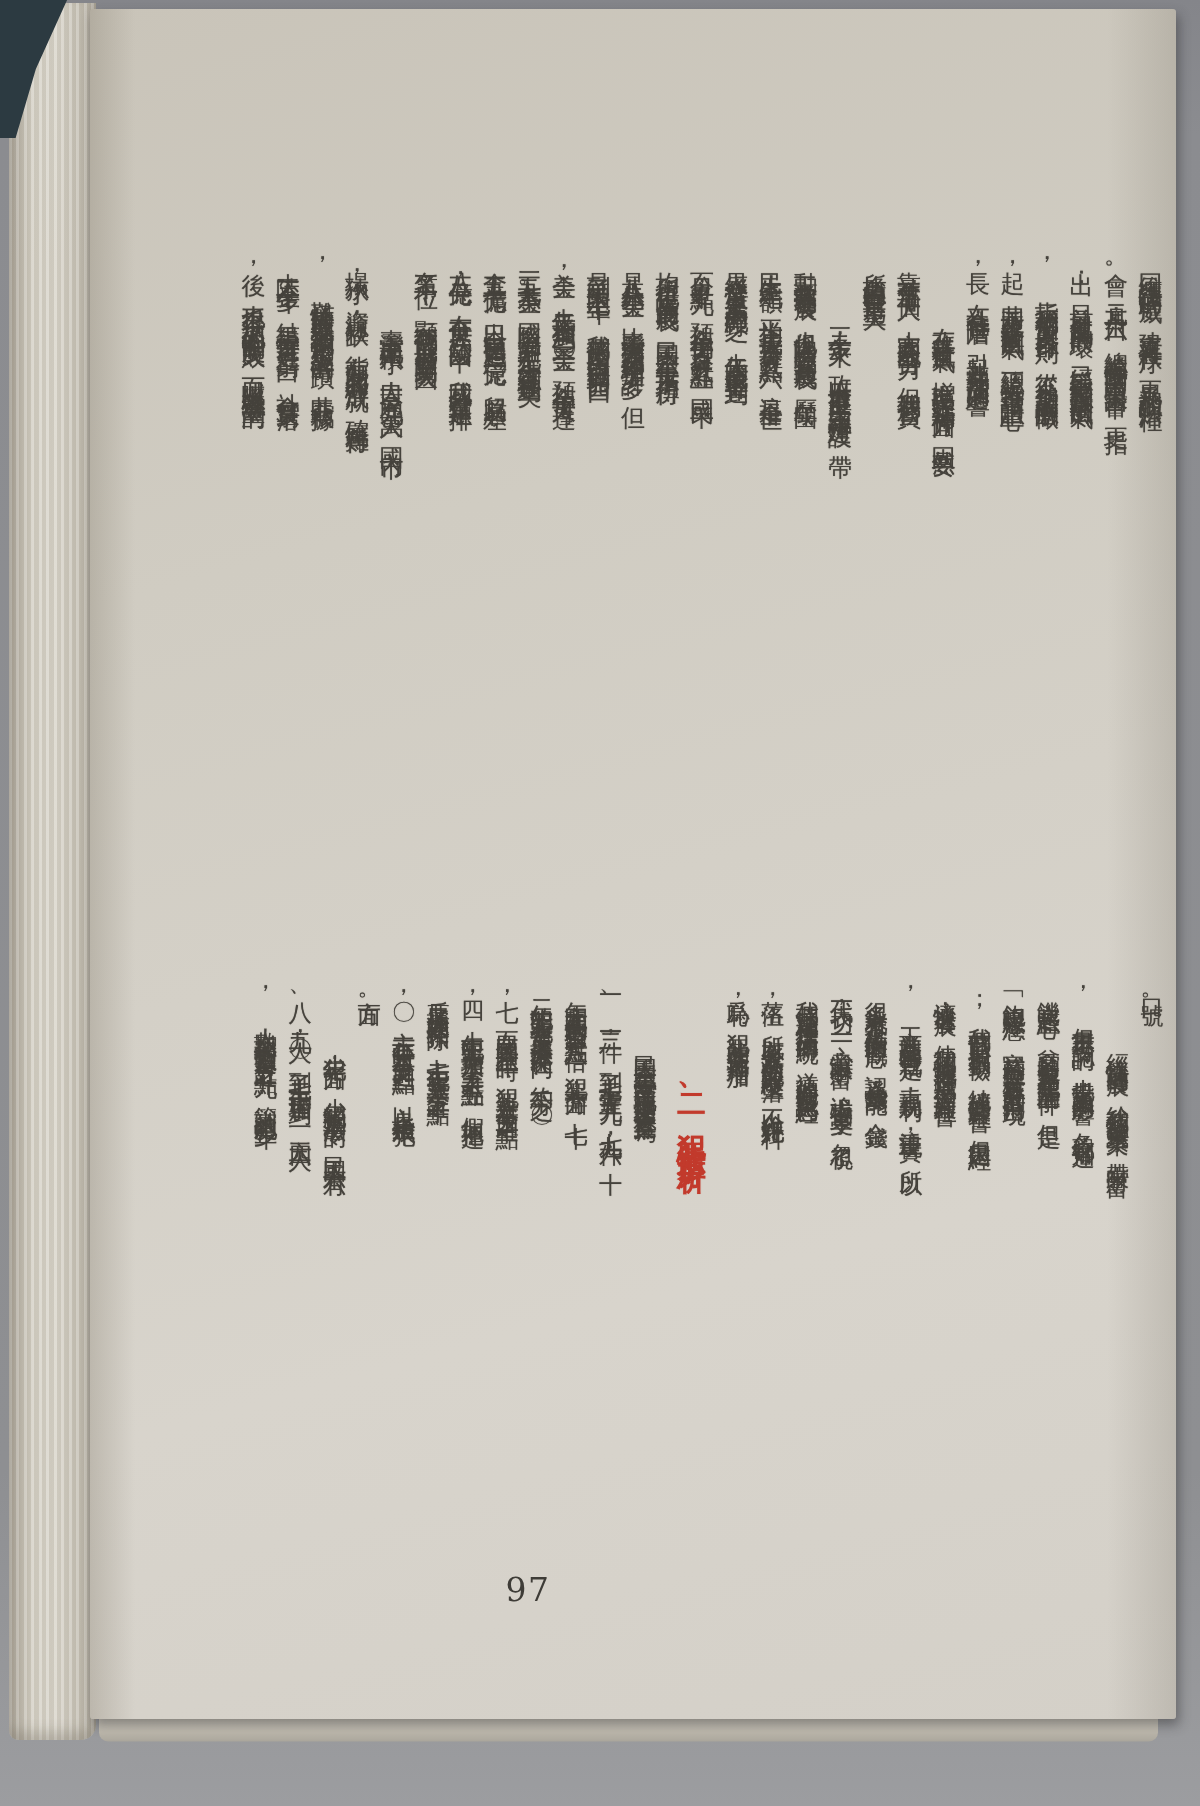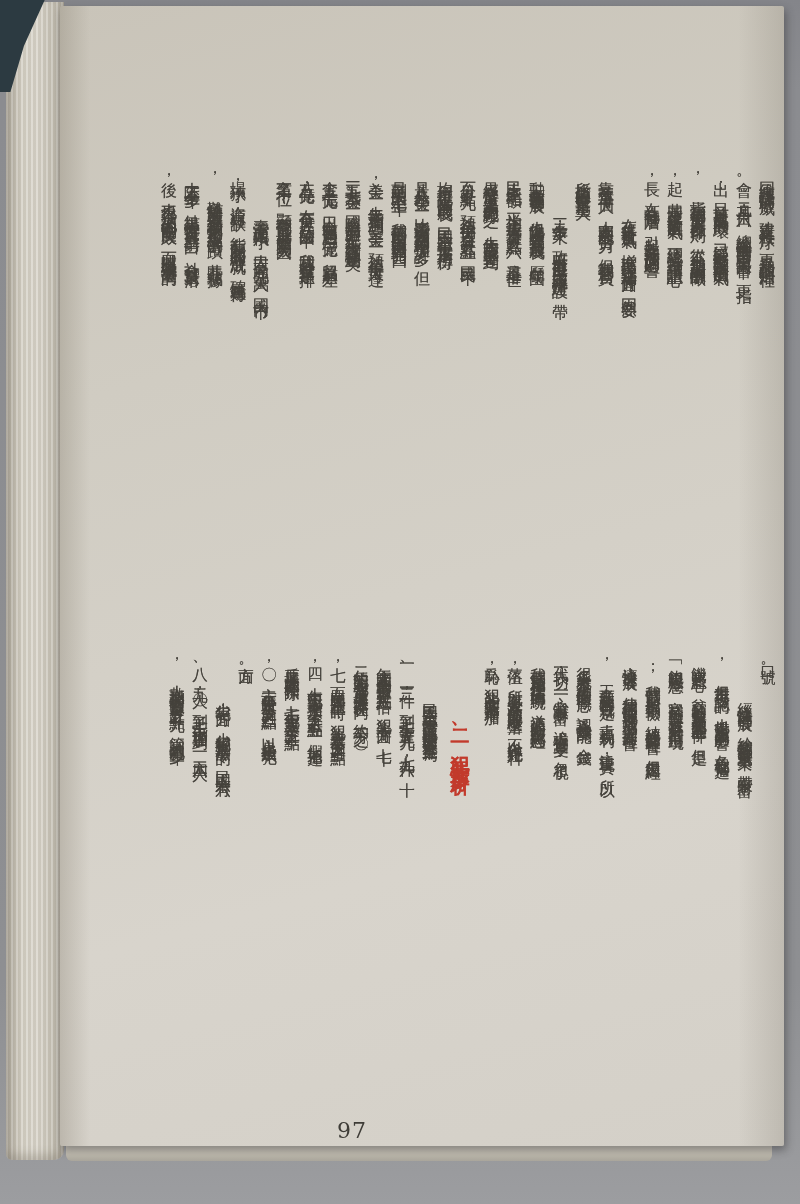--- a/index.html
+++ b/index.html
@@ -49,21 +49,21 @@
   .vtext.bottom{top:649px;height:432px;font-size:15.5px;letter-spacing:2.3px;line-height:23px;}
   .vcol{white-space:nowrap;}
   .seg{display:contents;}
   .heading-col{
     color:var(--heading-red,#c23a2c);
     font-size:19px;font-weight:bold;letter-spacing:4px;line-height:25px;
     padding:60px 7px 0 7px;
     text-shadow:0 0 .5px rgba(195,58,44,.7);
   }
   .pagenum{
-    position:absolute;left:0;top:1112px;width:584px;text-align:center;
+    position:absolute;left:0;top:1042px;width:584px;text-align:center;
     font-family:"DejaVu Serif",serif;font-size:22px;letter-spacing:1px;
     color:#3e3c37;
   }
 </style>
 </head>
 <body>
 
 <div class="screen">
   <div class="left-stack"></div>
   <div class="cover-corner"></div>

